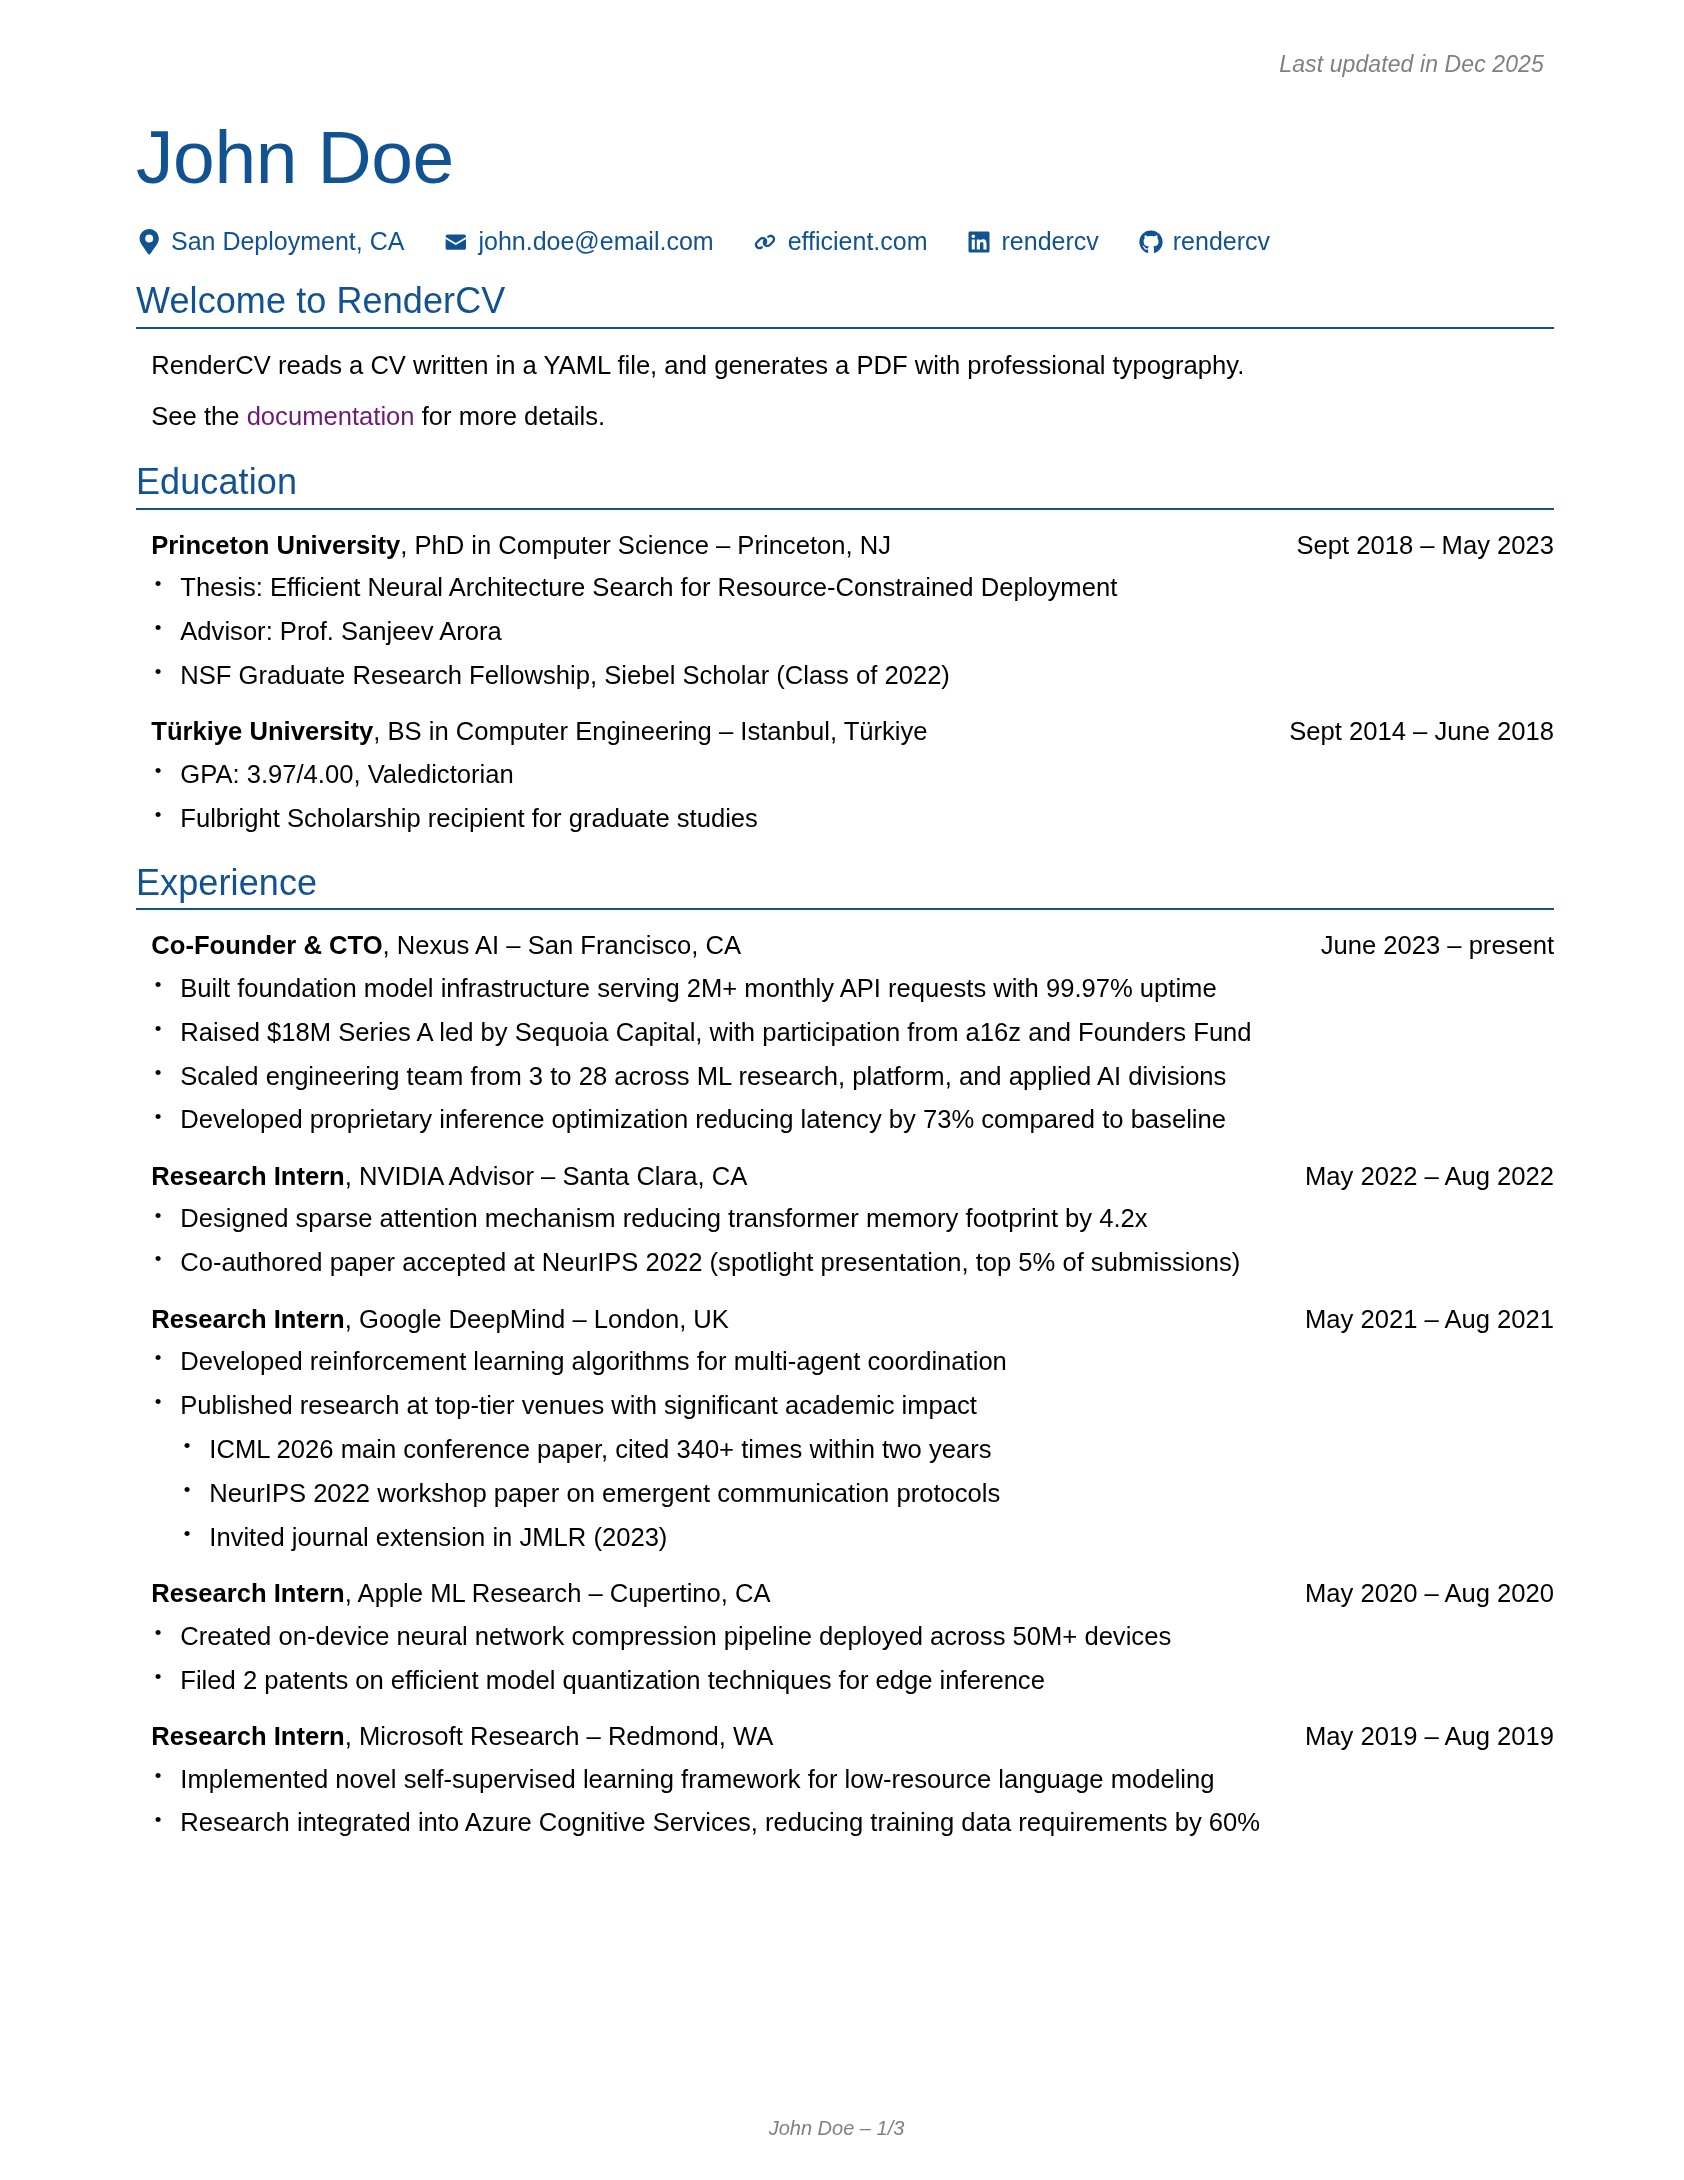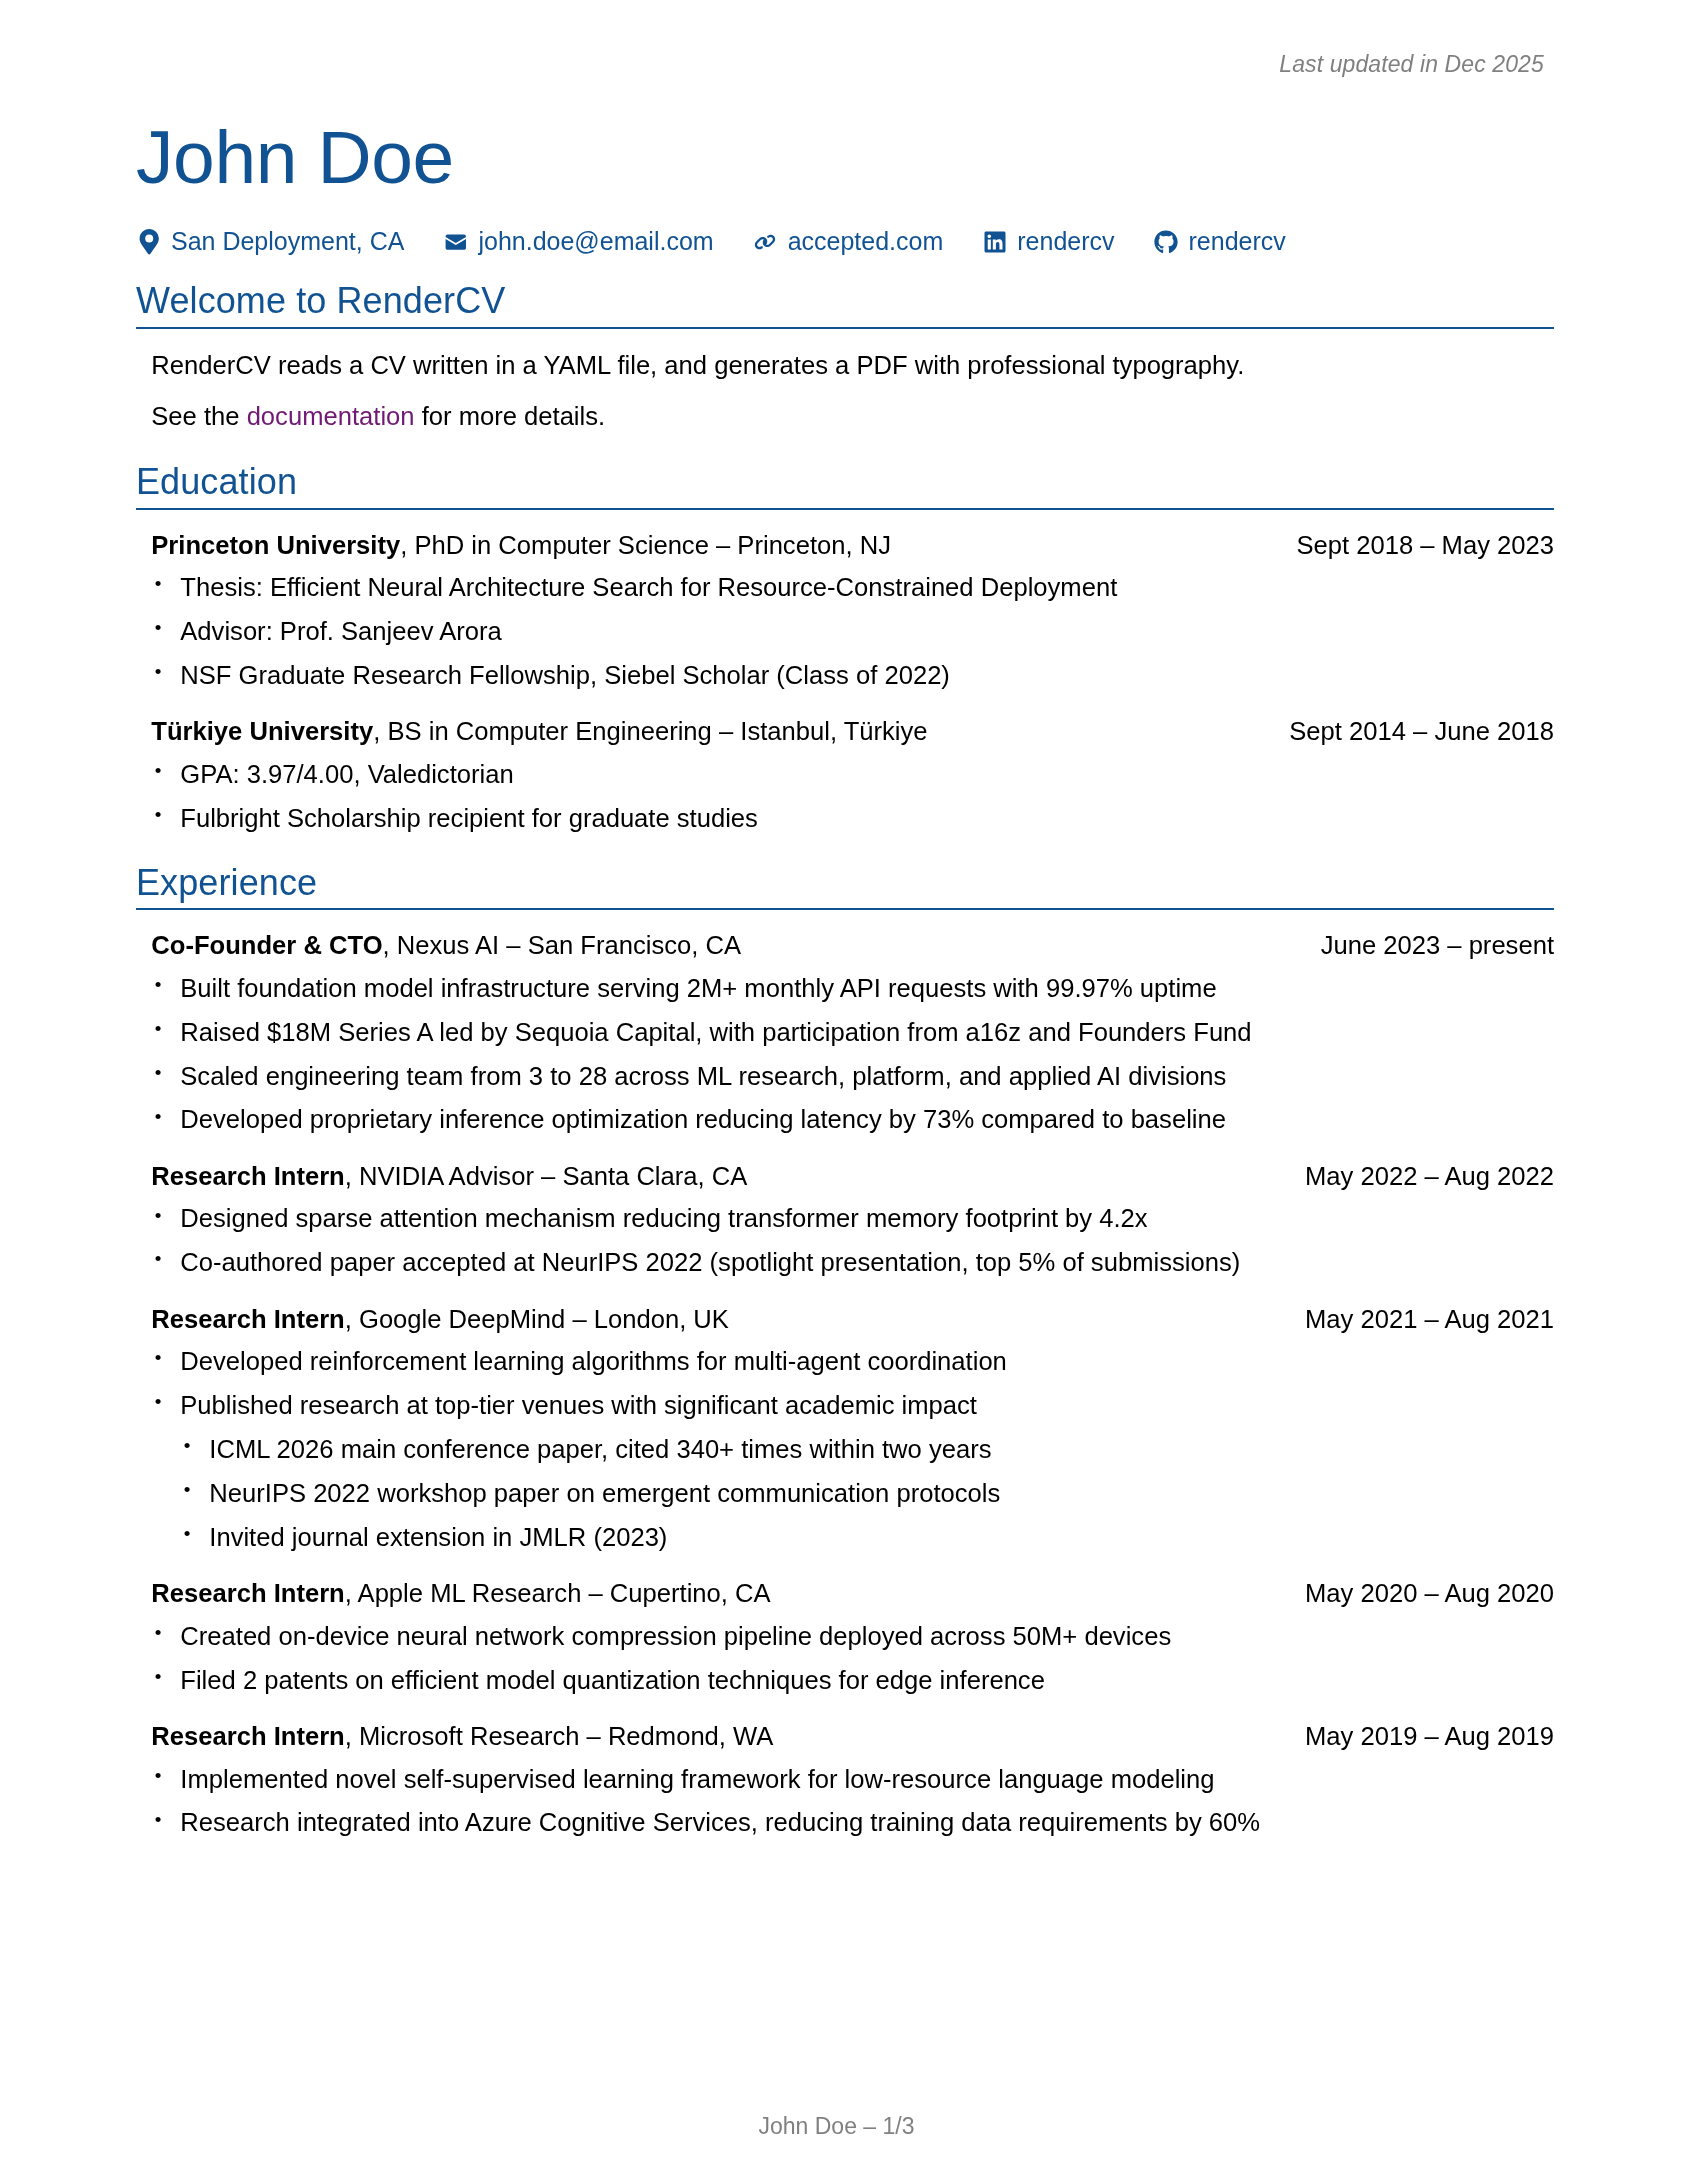--- a/index.html
+++ b/index.html
@@ -167,22 +167,23 @@
     color: #000;
   }
 
   
   .footer {
     position: absolute;
     left: 0;
     right: 0;
     bottom: 41px;
     text-align: center;
+    font-style: italic;
     color: #808080;
-    font-size: 23px;
+    font-size: 20px;
   }
 </style>
 </head>
 <body>
 
 <div class="page">
 
   <div class="last-updated">Last updated in Dec 2025</div>
 
   <h1 class="name">John Doe</h1>
@@ -203,21 +204,21 @@
           </svg>
         </span>
         <span class="contact-label">john.doe@email.com</span>
       </div>
       <div class="contact-item">
         <span class="ci-icon">
           <svg width="24" height="24" viewBox="0 0 640 512">
             <path fill="currentColor" d="M172 156c48-48 125-48 173 0 43 43 47 111 11 159l-5 7c-10 13-30 16-43 6s-16-30-6-43l5-7c18-24 16-58-6-79-24-24-63-24-87 0l-86 86c-24 24-24 63 0 87 21 21 55 23 79 5l7-5c13-10 33-7 43 6s7 33-6 43l-7 5c-48 36-116 32-159-11-48-48-48-125 0-173l87-86zm296 200c-48 48-125 48-173 0-43-43-47-111-11-159l5-7c10-13 30-16 43-6s16 30 6 43l-5 7c-18 24-16 58 6 79 24 24 63 24 87 0l86-86c24-24 24-63 0-87-21-21-55-23-79-5l-7 5c-13 10-33 7-43-6s-7-33 6-43l7-5c48-36 116-32 159 11 48 48 48 125 0 173l-87 86z"></path>
           </svg>
         </span>
-        <span class="contact-label">accepted.com</span>
+        <span class="contact-label">efficient.com</span>
       </div>
       <div class="contact-item">
         <span class="ci-icon">
           <svg width="24" height="24" viewBox="0 0 448 512">
             <path fill="currentColor" d="M416 32H31.9C14.3 32 0 46.5 0 64.3v383.4C0 465.5 14.3 480 31.9 480H416c17.6 0 32-14.5 32-32.3V64.3c0-17.8-14.4-32.3-32-32.3zM135.4 416H69V202.2h66.5V416zm-33.2-243c-21.3 0-38.5-17.3-38.5-38.5S80.9 96 102.2 96c21.2 0 38.5 17.3 38.5 38.5 0 21.3-17.2 38.5-38.5 38.5zm282.1 243h-66.4V312c0-24.8-.5-56.7-34.5-56.7-34.6 0-39.9 27-39.9 54.9V416h-66.4V202.2h63.7v29.2h.9c8.9-16.8 30.6-34.5 62.9-34.5 67.2 0 79.7 44.3 79.7 101.9V416z"></path>
           </svg>
         </span>
         <span class="contact-label">rendercv</span>
       </div>
       <div class="contact-item">

